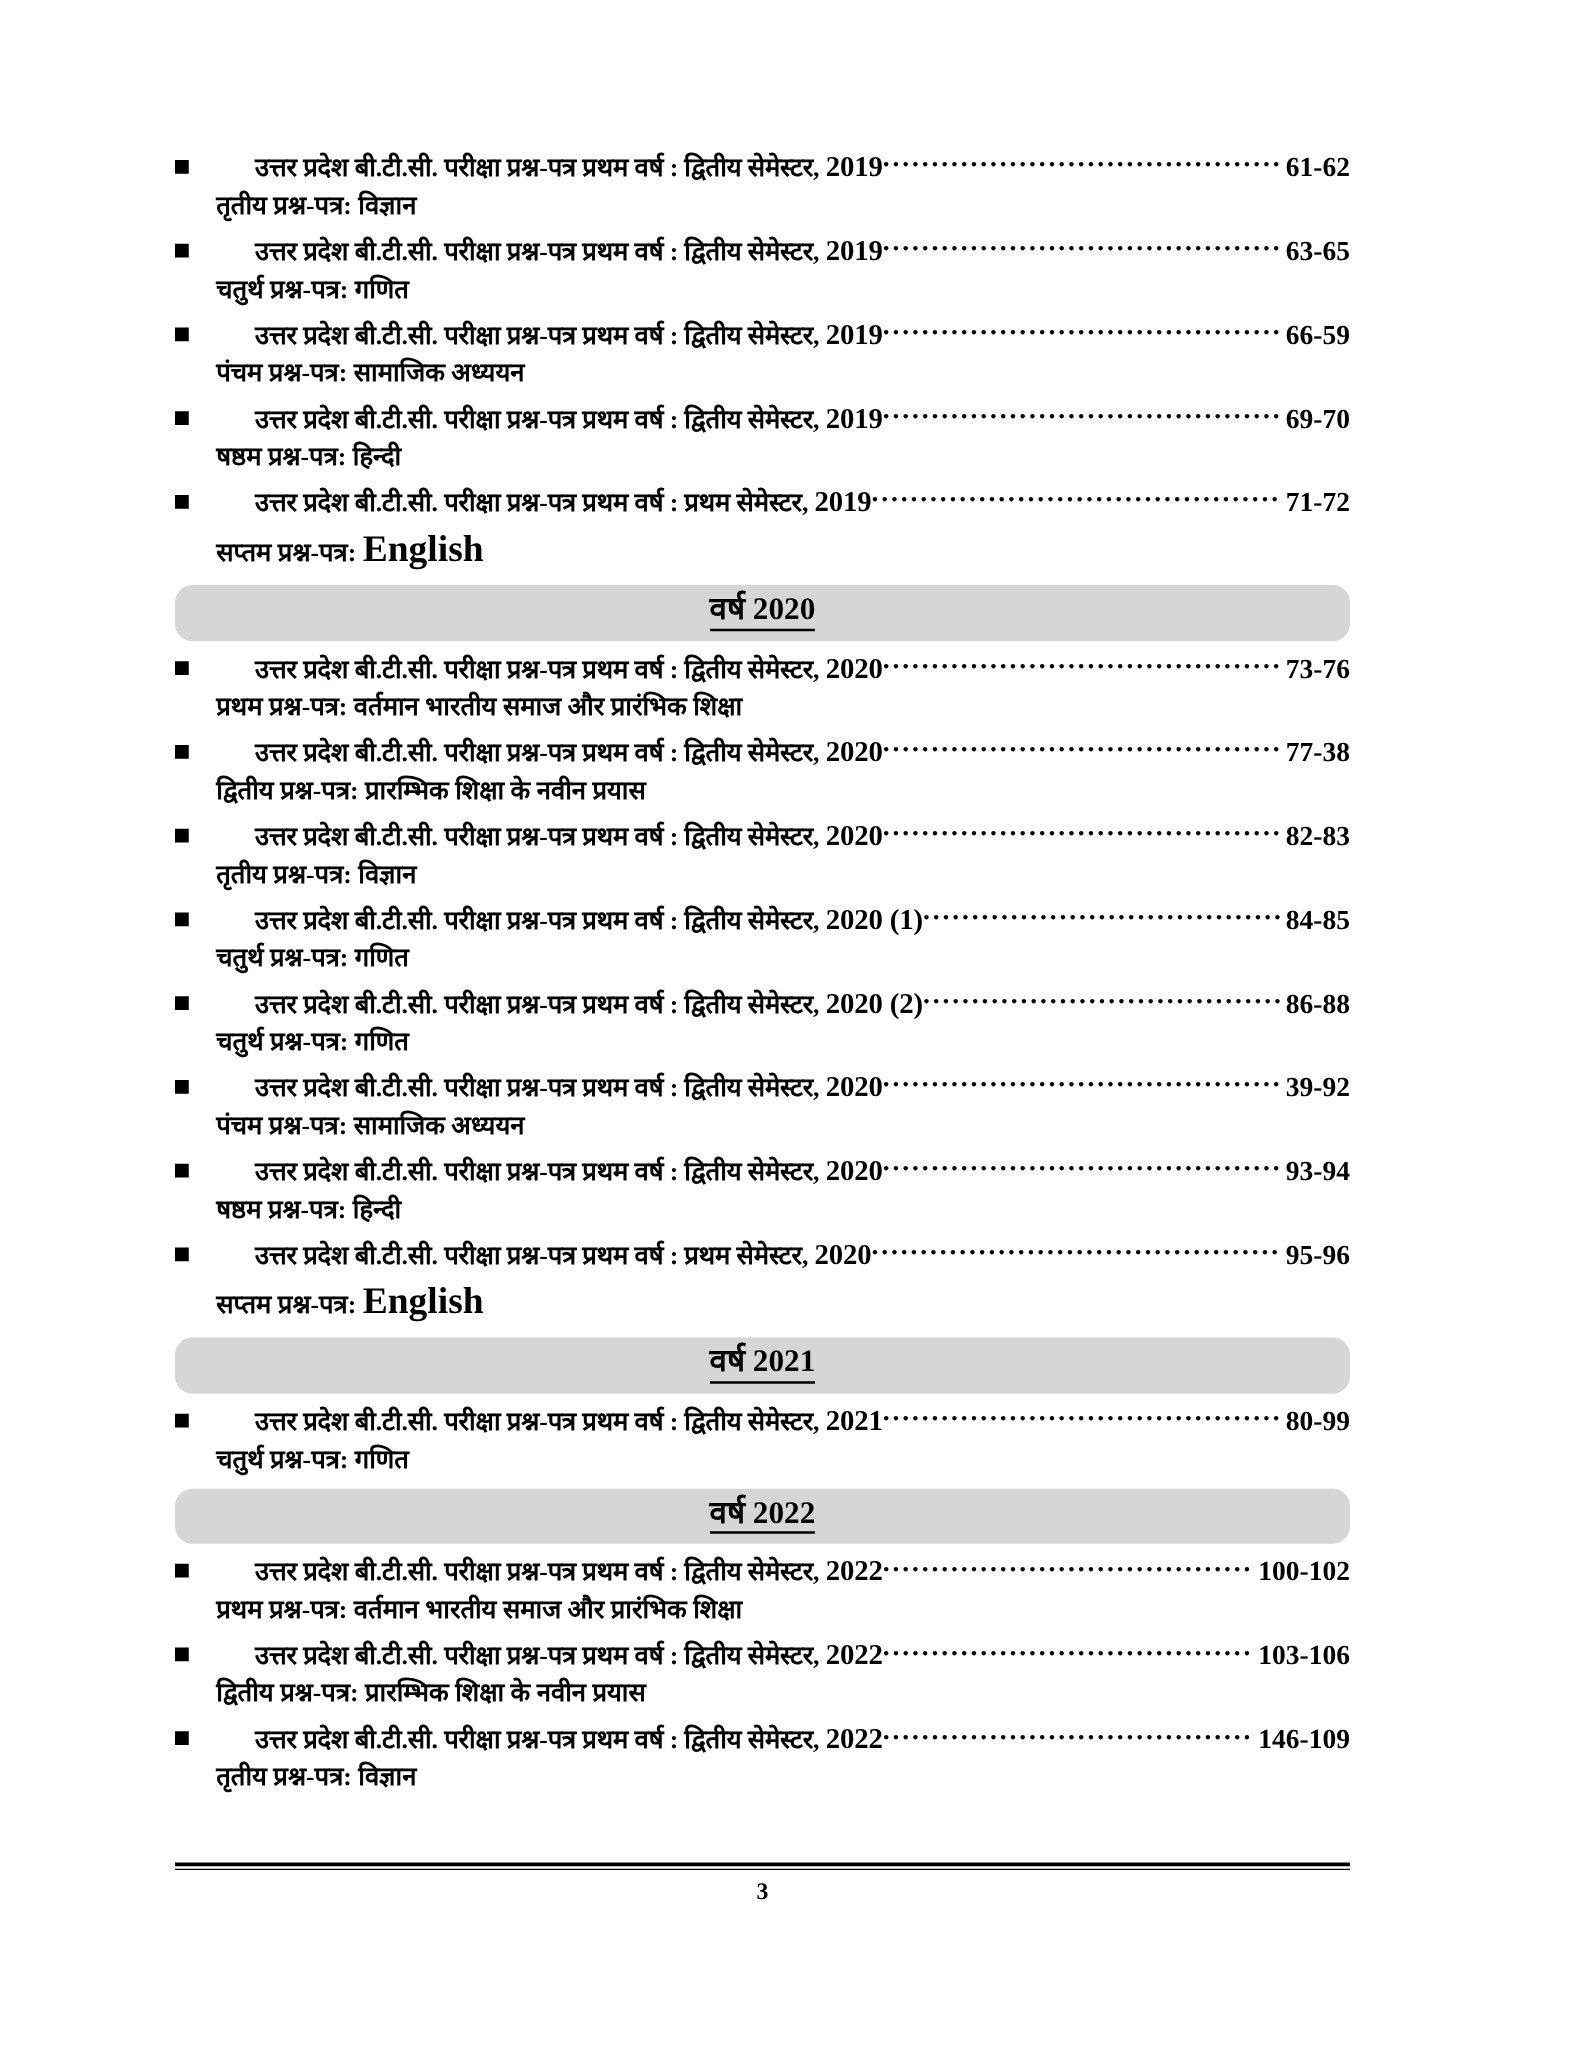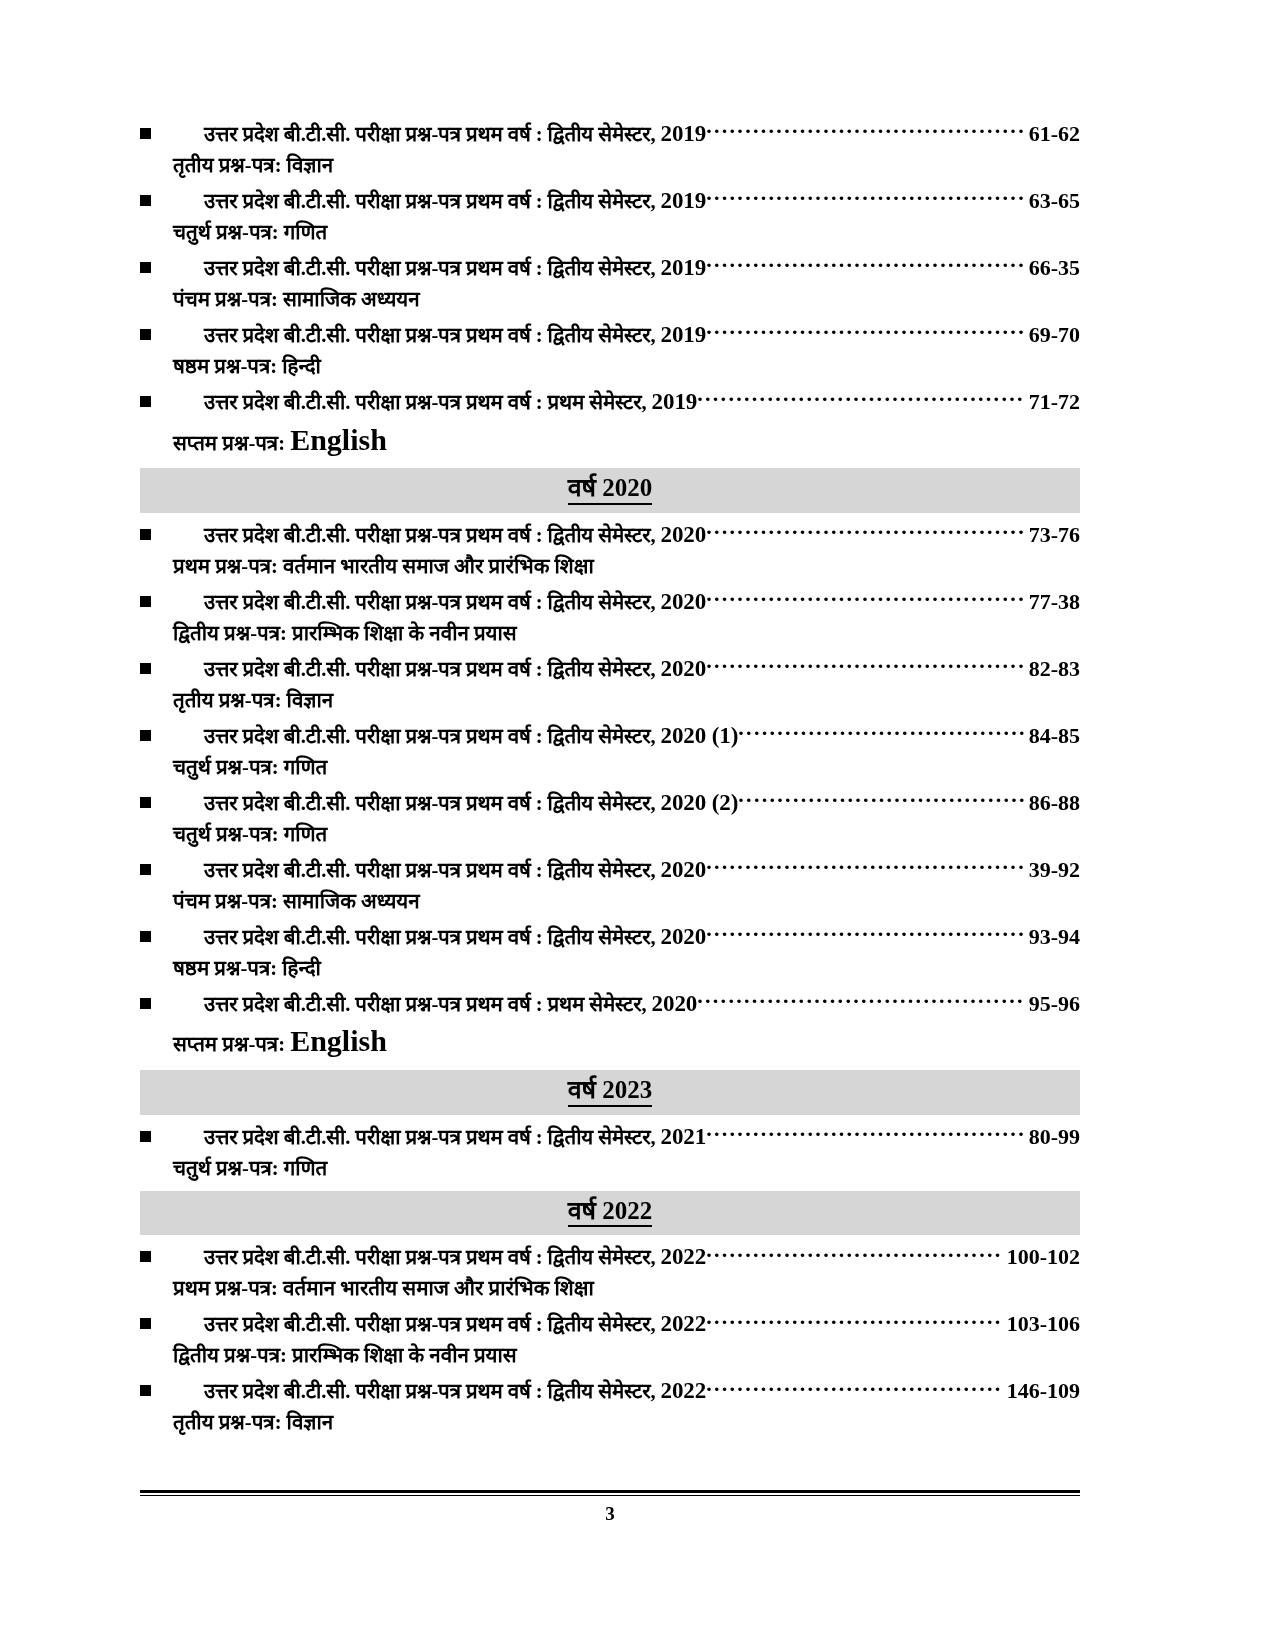--- a/index.html
+++ b/index.html
@@ -113,20 +113,21 @@
     font-weight: 700;
   }
 
   
   .year-bar {
     background: #d6d6d6;
     width: 940px;
     margin: 9px 0 0 0;
     padding: 6px 0 8px 0;
     text-align: center;
+    border-radius: 14px;
   }
   .year-bar-text {
     display: inline-block;
     font-size: 25px;
     font-weight: 700;
     border-bottom: 2.5px solid #000;
     padding-bottom: 0px;
     line-height: 1.15;
   }
 
@@ -178,21 +179,21 @@
           <span class="leader"></span>
           <span class="pagenum">63-65</span>
         </div>
         <div class="entry-line2"><span>चतुर्थ प्रश्न-पत्र: गणित</span></div>
       </div>
       <div class="entry">
         <div class="entry-line1">
           <span class="bullet"></span>
           <span class="entry-title"><span>उत्तर प्रदेश बी.टी.सी. परीक्षा प्रश्न-पत्र   प्रथम वर्ष : द्वितीय सेमेस्टर, </span><span class="yr">2019</span></span>
           <span class="leader"></span>
-          <span class="pagenum">66-35</span>
+          <span class="pagenum">66-59</span>
         </div>
         <div class="entry-line2"><span>पंचम प्रश्न-पत्र: सामाजिक अध्ययन</span></div>
       </div>
       <div class="entry">
         <div class="entry-line1">
           <span class="bullet"></span>
           <span class="entry-title"><span>उत्तर प्रदेश बी.टी.सी. परीक्षा प्रश्न-पत्र   प्रथम वर्ष : द्वितीय सेमेस्टर, </span><span class="yr">2019</span></span>
           <span class="leader"></span>
           <span class="pagenum">69-70</span>
         </div>
@@ -273,21 +274,21 @@
       </div>
       <div class="entry">
         <div class="entry-line1">
           <span class="bullet"></span>
           <span class="entry-title"><span>उत्तर प्रदेश बी.टी.सी. परीक्षा प्रश्न-पत्र   प्रथम वर्ष : प्रथम सेमेस्टर, </span><span class="yr">2020</span></span>
           <span class="leader"></span>
           <span class="pagenum">95-96</span>
         </div>
         <div class="entry-line2"><span>सप्तम प्रश्न-पत्र: </span><span class="latin">English</span></div>
       </div>
-      <div class="year-bar"><span class="year-bar-text">वर्ष 2023</span></div>
+      <div class="year-bar"><span class="year-bar-text">वर्ष 2021</span></div>
       <div class="entry">
         <div class="entry-line1">
           <span class="bullet"></span>
           <span class="entry-title"><span>उत्तर प्रदेश बी.टी.सी. परीक्षा प्रश्न-पत्र   प्रथम वर्ष : द्वितीय सेमेस्टर, </span><span class="yr">2021</span></span>
           <span class="leader"></span>
           <span class="pagenum">80-99</span>
         </div>
         <div class="entry-line2"><span>चतुर्थ प्रश्न-पत्र: गणित</span></div>
       </div>
       <div class="year-bar"><span class="year-bar-text">वर्ष 2022</span></div>

